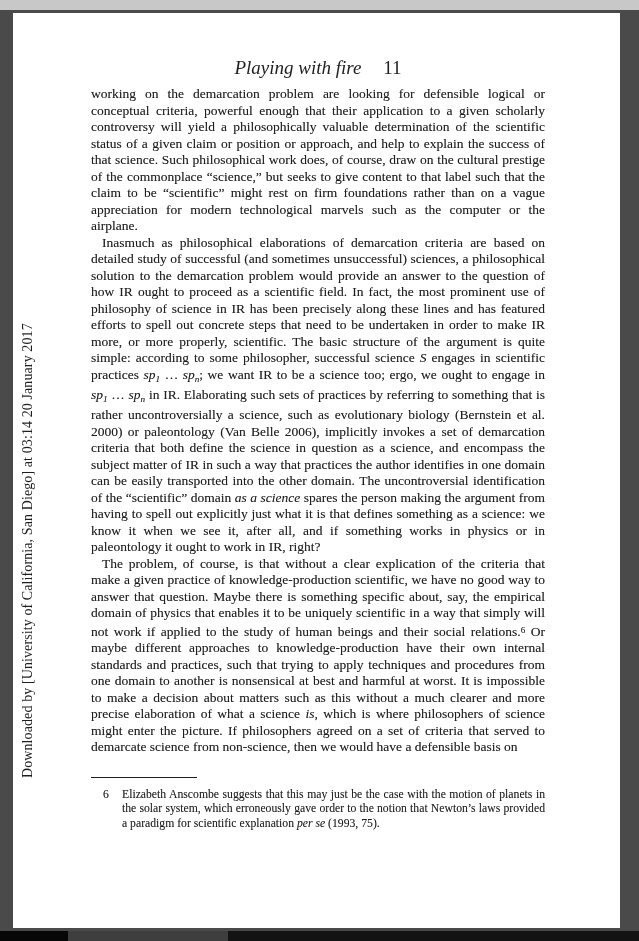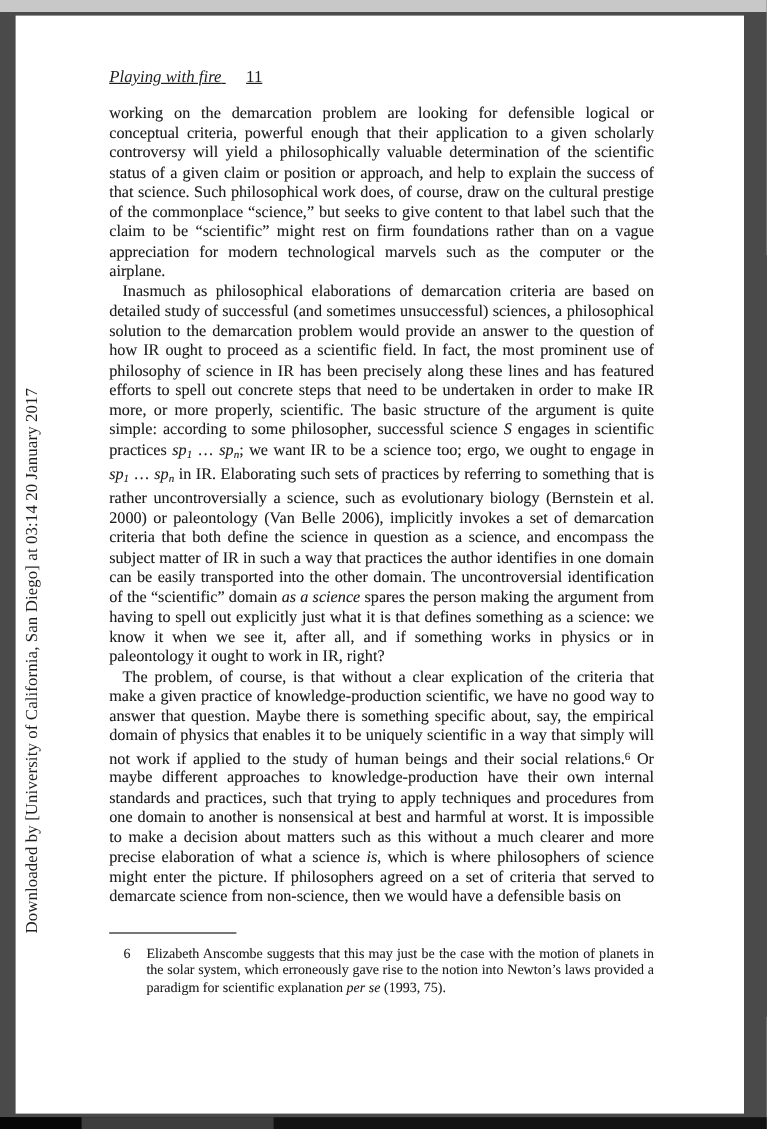--- a/index.html
+++ b/index.html
@@ -32,21 +32,21 @@
     background: var(--paper, #ffffff); color: var(--ink, #1e1e1e);
   }
   .watermark {
     position: absolute; left: 7px; top: 188px; height: 577px; width: 20px;
     writing-mode: vertical-rl; transform: rotate(180deg);
     font-size: 14px; white-space: nowrap; color: var(--ink, #1e1e1e);
     letter-spacing: 0.1px;
   }
   .header {
     position: absolute; left: 78px; top: 44px; width: 454px;
-    text-align: left; font-size: 14px; text-decoration: underline;
+    text-align: center; font-size: 19px;
   }
   .running-title { font-style: italic; }
   .page-number { margin-left: 17px; }
   .body-text {
     position: absolute; left: 78px; top: 73px; width: 454px;
     font-size: 13.5px; line-height: 16.5px; text-align: justify;
     text-shadow: 0 0 0.4px rgba(0,0,0,0.35);
   }
   .body-text p { margin: 0; }
   .body-text p.indent { text-indent: 11px; }
@@ -83,21 +83,21 @@
     <div class="body-text">
       <p><span>working on the demarcation problem are looking for defensible logical or conceptual criteria, powerful enough that their application to a given scholarly controversy will yield a philosophically valuable determination of the scientific status of a given claim or position or approach, and help to explain the success of that science. Such philosophical work does, of course, draw on the cultural prestige of the commonplace “science,” but seeks to give content to that label such that the claim to be “scientific” might rest on firm foundations rather than on a vague appreciation for modern technological marvels such as the computer or the airplane.</span></p>
       <p class="indent"><span>Inasmuch as philosophical elaborations of demarcation criteria are based on detailed study of successful (and sometimes unsuccessful) sciences, a philosophical solution to the demarcation problem would provide an answer to the question of how IR ought to proceed as a scientific field. In fact, the most prominent use of philosophy of science in IR has been precisely along these lines and has featured efforts to spell out concrete steps that need to be undertaken in order to make IR more, or more properly, scientific. The basic structure of the argument is quite simple: according to some philosopher, successful science </span><span class="i">S</span><span> engages in scientific practices </span><span class="i">sp</span><span class="sub i">1</span><span> … </span><span class="i">sp</span><span class="sub i">n</span><span>; we want IR to be a science too; ergo, we ought to engage in </span><span class="i">sp</span><span class="sub i">1</span><span> … </span><span class="i">sp</span><span class="sub i">n</span><span> in IR. Elaborating such sets of practices by referring to something that is rather uncontroversially a science, such as evolutionary biology (Bernstein et al. 2000) or paleontology (Van Belle 2006), implicitly invokes a set of demarcation criteria that both define the science in question as a science, and encompass the subject matter of IR in such a way that practices the author identifies in one domain can be easily transported into the other domain. The uncontroversial identification of the “scientific” domain </span><span class="i">as a science</span><span> spares the person making the argument from having to spell out explicitly just what it is that defines something as a science: we know it when we see it, after all, and if something works in physics or in paleontology it ought to work in IR, right?</span></p>
       <p class="indent"><span>The problem, of course, is that without a clear explication of the criteria that make a given practice of knowledge-production scientific, we have no good way to answer that question. Maybe there is something specific about, say, the empirical domain of physics that enables it to be uniquely scientific in a way that simply will not work if applied to the study of human beings and their social relations.</span><span class="sup">6</span><span> Or maybe different approaches to knowledge-production have their own internal standards and practices, such that trying to apply techniques and procedures from one domain to another is nonsensical at best and harmful at worst. It is impossible to make a decision about matters such as this without a much clearer and more precise elaboration of what a science </span><span class="i">is</span><span>, which is where philosophers of science might enter the picture. If philosophers agreed on a set of criteria that served to demarcate science from non-science, then we would have a defensible basis on</span></p>
     </div>
 
     <div class="fn-rule"></div>
 
     <div class="footnote">
       <span class="fn-num">6</span>
-      <span class="fn-text"><span>Elizabeth Anscombe suggests that this may just be the case with the motion of planets in the solar system, which erroneously gave rise to the notion into Newton’s laws provided a paradigm for scientific explanation </span><span class="i">per se</span><span> (1993, 75).</span></span>
+      <span class="fn-text"><span>Elizabeth Anscombe suggests that this may just be the case with the motion of planets in the solar system, which erroneously gave order to the notion that Newton’s laws provided a paradigm for scientific explanation </span><span class="i">per se</span><span> (1993, 75).</span></span>
     </div>
   </div>
 
   <div class="bottom-bar">
     <div class="seg-black"></div>
     <div class="seg-light"></div>
   </div>
 </div>
 
 </body></html>

